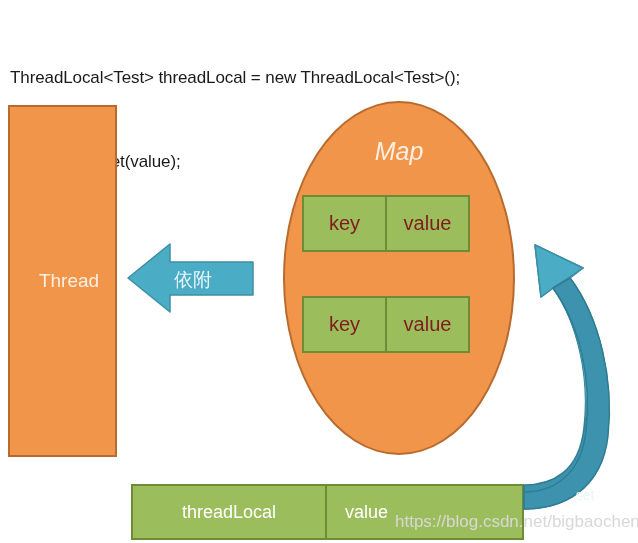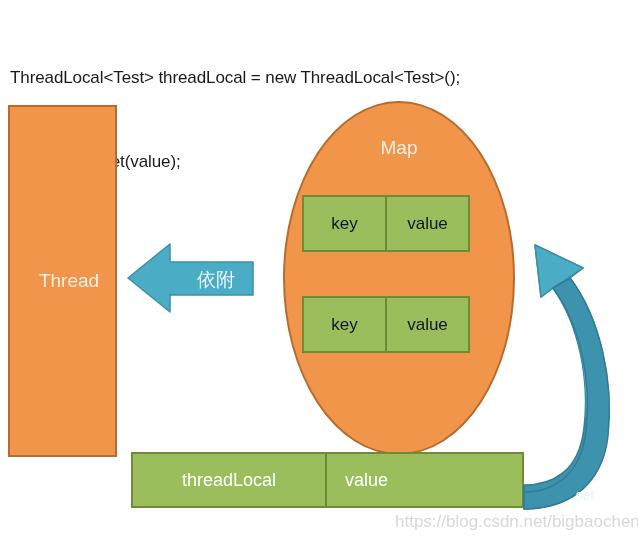--- a/index.html
+++ b/index.html
@@ -64,50 +64,51 @@
     box-sizing: border-box;
     border-radius: 50%;
   }
   .map-label {
     position: absolute;
     left: 283px;
     top: 137px;
     width: 232px;
     text-align: center;
     color: #FDEFE2;
-    font-size: 19px;
+    font-size: 25px;
+    font-style: italic;
   }
 
   
   .kv-box {
     position: absolute;
     background: #9CBD5C;
     border: 2px solid #6E8B36;
     box-sizing: border-box;
     display: flex;
   }
   .kv-box.row1 { left: 302px; top: 195px; width: 168px; height: 57px; }
   .kv-box.row2 { left: 302px; top: 296px; width: 168px; height: 57px; }
   .kv-cell {
     flex: 1 1 50%;
     display: flex;
     align-items: center;
     justify-content: center;
-    color: #0f172a;
-    font-size: 17px;
+    color: #7f1d1d;
+    font-size: 20px;
   }
   .kv-cell.right {
     border-left: 2px solid #6E8B36;
   }
 
   
   .tl-box {
     position: absolute;
     left: 131px;
-    top: 452px;
+    top: 484px;
     width: 393px;
     height: 56px;
     background: #9CBD5C;
     border: 2px solid #6E8B36;
     box-sizing: border-box;
     display: flex;
   }
   .tl-cell {
     display: flex;
     align-items: center;
@@ -133,24 +134,24 @@
     height: 543px;
     pointer-events: none;
   }
 
   .arrow-text {
     position: absolute;
     color: #EAF6FA;
     font-size: 19px;
   }
   .depend-label {
-    left: 186px;
+    left: 174px;
     top: 267px;
     width: 60px;
-    text-align: center;
+    text-align: left;
   }
   .set-label {
     left: 563px;
     top: 487px;
     width: 44px;
     text-align: center;
     font-size: 14px;
   }
 
   

